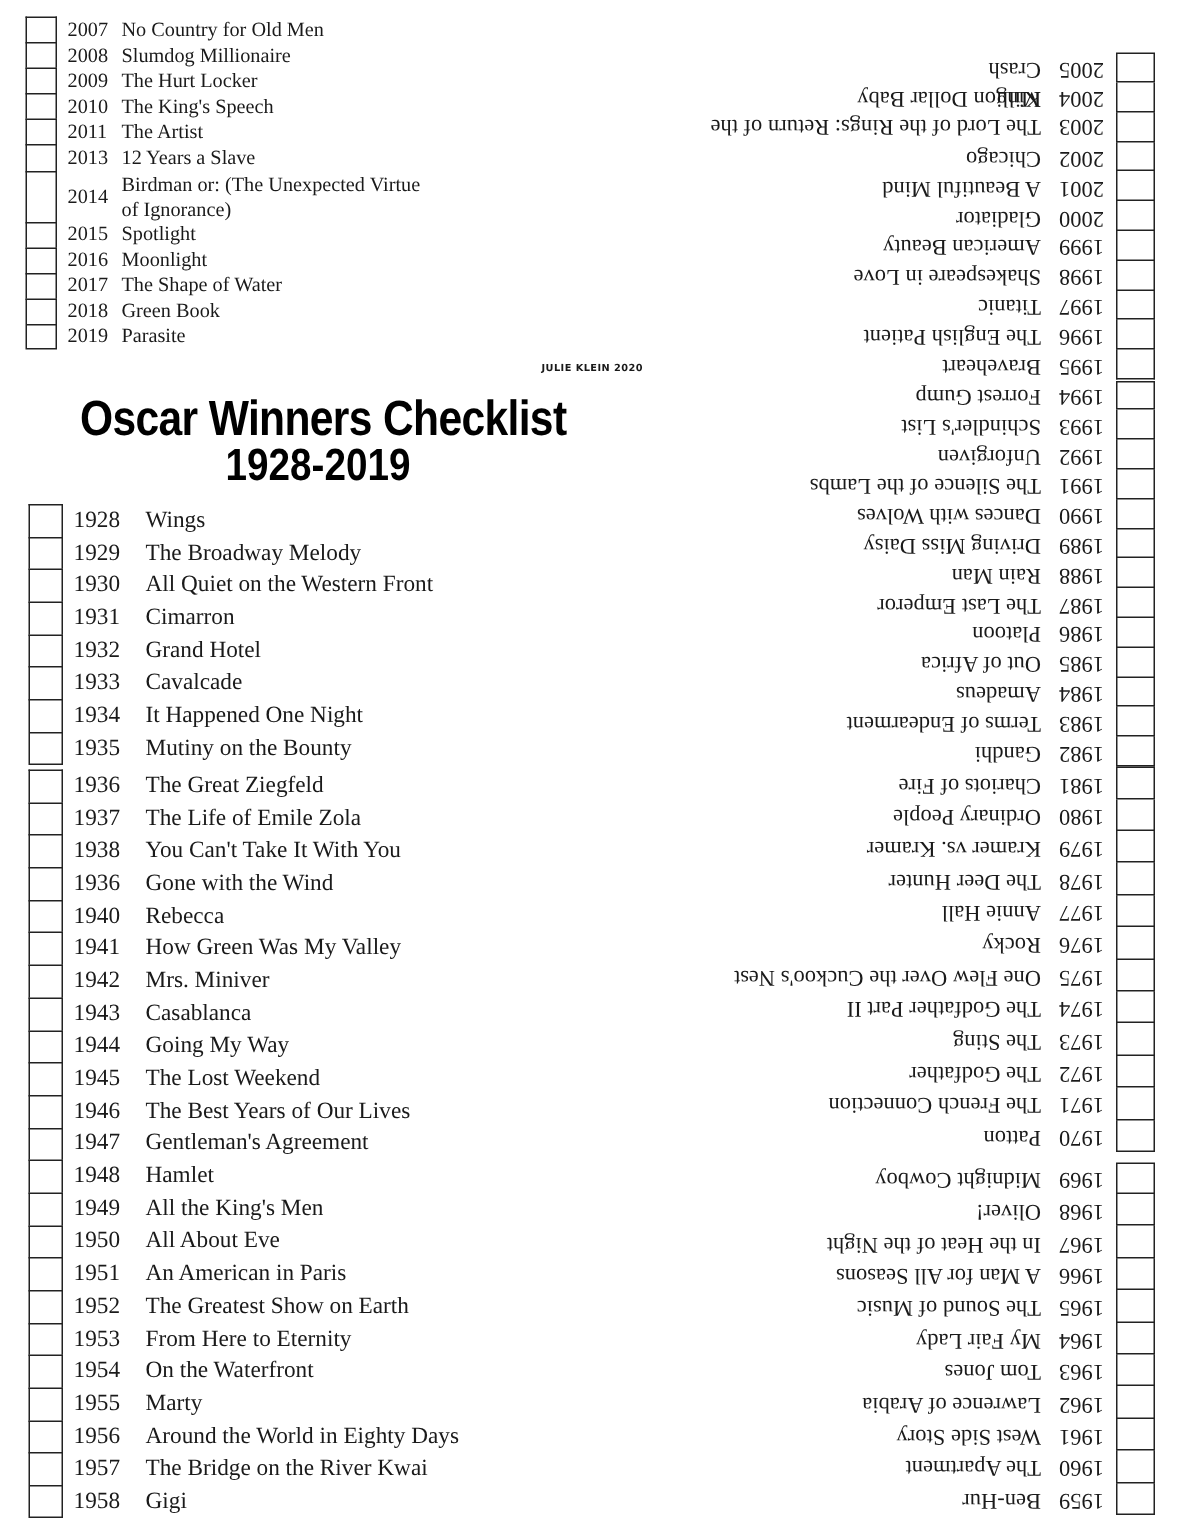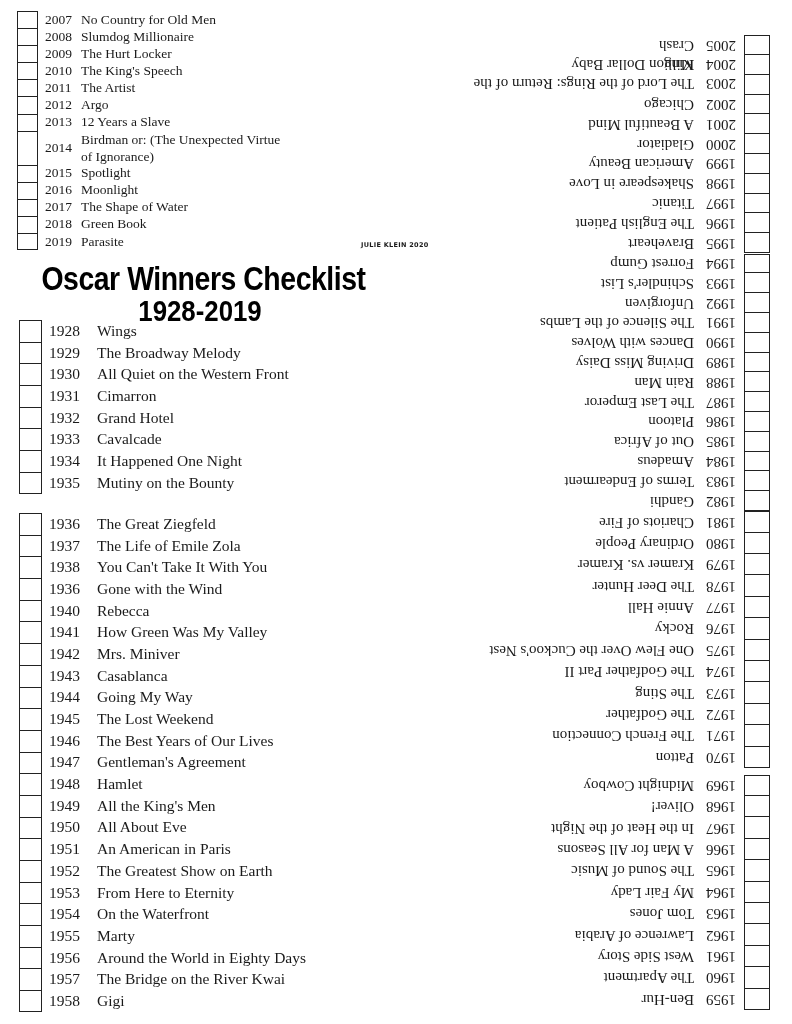--- a/index.html
+++ b/index.html
@@ -15,30 +15,30 @@
   #recent { left:17px; top:11px; }
   #recent .row { height:17.1px; font-size:13.5px; }
   #recent .row.tall { height:34px; align-items:center; }
   #recent .row.tall .ttl { line-height:17px; white-space:normal; width:200px; }
   #recent .row.tall .yr { line-height:17px; }
   #recent .box { width:21px; height:100%; }
   #recent .yr { width:36px; margin-left:7px; }
 
   #credit { position:absolute; left:329px; top:241px; font-family:"DejaVu Sans", sans-serif; font-size:6.5px; font-weight:bold; letter-spacing:0.3px;margin-left:32px; }
 
-  #title { position:absolute; left:0; top:262px; width:410px; text-align:center; font-family:"Liberation Sans", sans-serif; font-weight:bold; color:#000; }
+  #title { position:absolute; left:12px; top:262px; width:410px; text-align:center; font-family:"Liberation Sans", sans-serif; font-weight:bold; color:#000; }
   #title .l1 { font-size:33px; line-height:33px; letter-spacing:-0.5px; transform:scaleX(0.86); transform-origin:center; display:block; margin-left:-3px; }
   #title .l2 { font-size:30px; line-height:32px; transform:scaleX(0.86); display:block; margin-left:-10px; }
 
   
   .leftlist { left:19px; }
   .leftlist .row { height:21.7px; font-size:15.5px; }
   .leftlist .box { width:23px; height:100%; }
   .leftlist .yr { width:48px; margin-left:7px; }
-  #g1 { top:320px; }
+  #g1 { top:336px; }
   #g2 { top:513px; }
 
   
   #right { left:430px; top:0; width:362px; height:1024px; transform:rotate(180deg); }
   #right .group { position:absolute; left:22px; }
   #right .row { height:21.4px; font-size:15px; }
   #right .box { width:26px; height:100%; }
   #right .yr { width:42px; margin-left:8px; }
   #right .row.tall { height:40px; align-items:flex-start; }
   #right .row.tall .ttl { white-space:normal; width:230px; line-height:19px; padding-top:2px; }
@@ -73,25 +73,20 @@
       <span class="yr">2010</span>
       <span class="ttl">The King's Speech</span>
     </div>
   <div class="row">
       <span class="box"></span>
       <span class="yr">2011</span>
       <span class="ttl">The Artist</span>
     </div>
   <div class="row">
       <span class="box"></span>
-      <span class="yr">2012</span>
-      <span class="ttl">Argo</span>
-    </div>
-  <div class="row">
-      <span class="box"></span>
       <span class="yr">2013</span>
       <span class="ttl">12 Years a Slave</span>
     </div>
   <div class="row tall">
       <span class="box"></span>
       <span class="yr">2014</span>
       <span class="ttl">Birdman or: (The Unexpected Virtue of Ignorance)</span>
     </div>
   <div class="row">
       <span class="box"></span>

